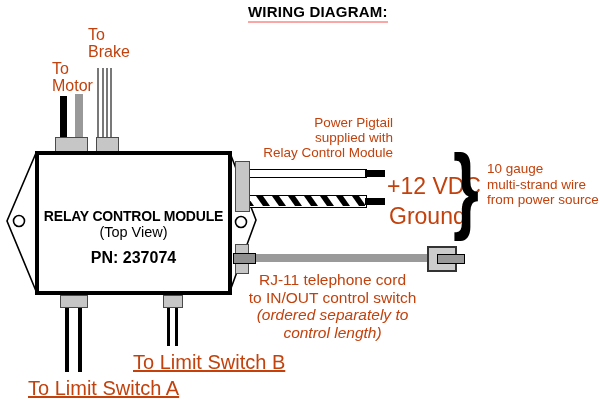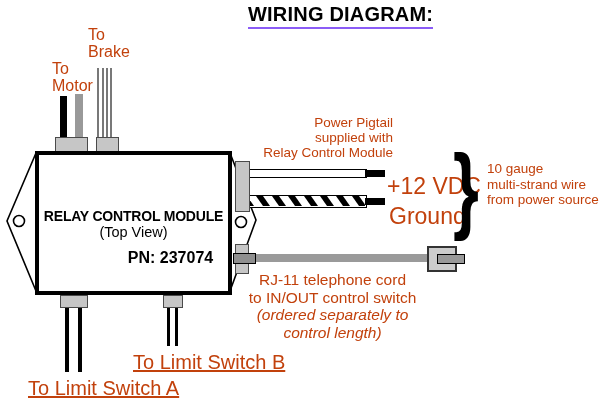--- a/index.html
+++ b/index.html
@@ -3,31 +3,31 @@
 <meta charset="utf-8">
 <style>
   html,body{margin:0;padding:0;background:#fff;}
   .canvas{
     position:relative;width:600px;height:404px;background:#fff;overflow:hidden;
     font-family:"Liberation Sans",sans-serif;color:#000;
   }
   .abs{position:absolute;}
   .lbl{color:#c2410c;}
   .title{
-    font-size:20px;font-weight:bold;letter-spacing:.2px;
-    border-bottom:2px solid #8b5cf6;padding-bottom:1px;white-space:nowrap;
+    font-size:15px;font-weight:bold;letter-spacing:.2px;
+    border-bottom:2px solid #fca5a5;padding-bottom:1px;white-space:nowrap;
   }
   .module-box{
     left:35px;top:151px;width:197px;height:144px;box-sizing:border-box;
     border:4px solid #000;background:#fff;z-index:3;
   }
   .module-box .line{position:absolute;left:0;width:100%;text-align:center;white-space:nowrap;}
   .m-name{top:53px;font-size:14px;font-weight:bold;letter-spacing:-0.2px;}
   .m-view{top:69px;font-size:14.5px;}
-  .m-pn{top:94px;font-size:16px;font-weight:bold;padding-left:37px;}
+  .m-pn{top:94px;font-size:16px;font-weight:bold;}
   .connector{background:var(--connector_gray,#c6c6c6);border:1px solid #4a4a4a;box-sizing:border-box;z-index:2;}
   .connector.hi{z-index:3;}
   .wire-label{font-size:16px;line-height:17px;}
   .small-note{font-size:13.5px;line-height:15px;text-align:right;}
   .gauge-note{font-size:13.5px;line-height:15.5px;text-align:left;white-space:nowrap;}
   .big-label{font-size:23px;white-space:nowrap;margin-top:12px;}
   .ls-label{font-size:20px;white-space:nowrap;text-decoration:underline;}
   .rj-note{font-size:15.5px;line-height:17.5px;text-align:center;white-space:nowrap;}
   .italic{font-style:italic;}
   .brace{

